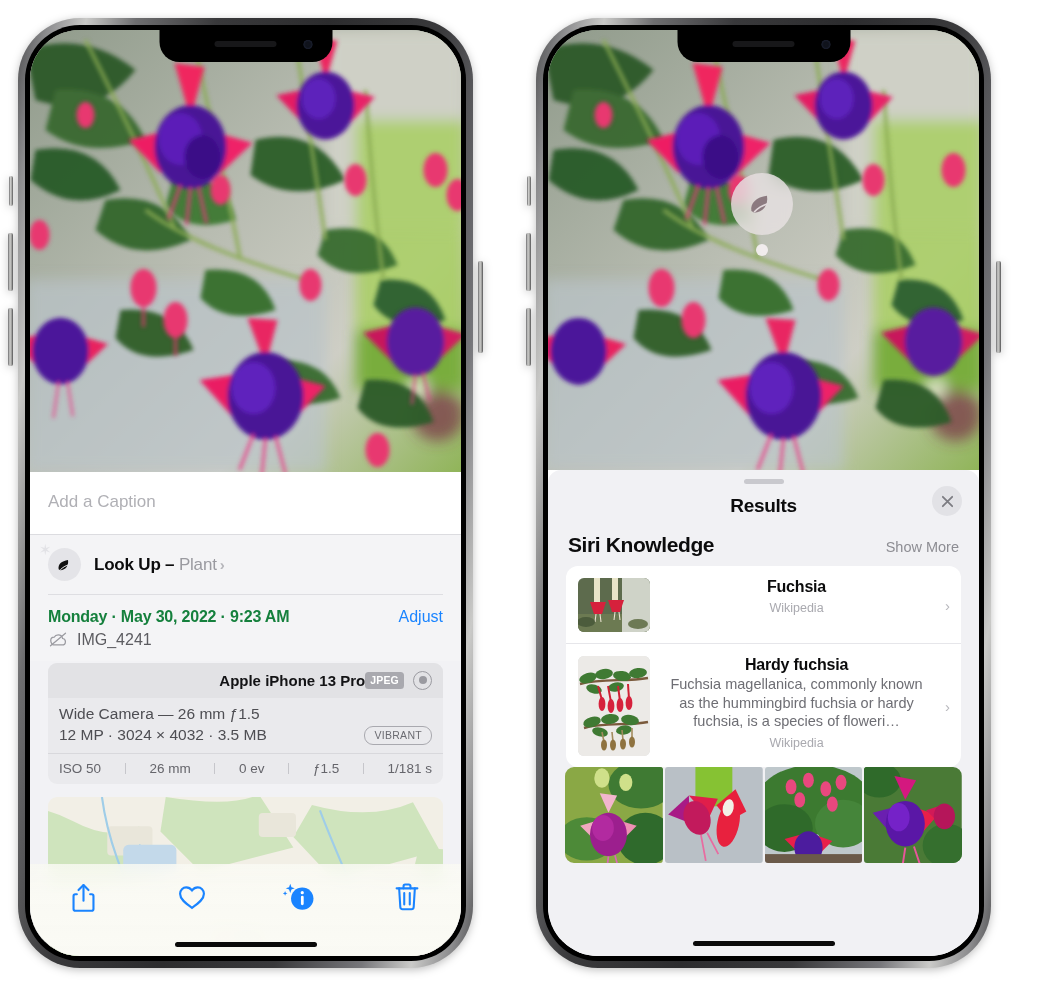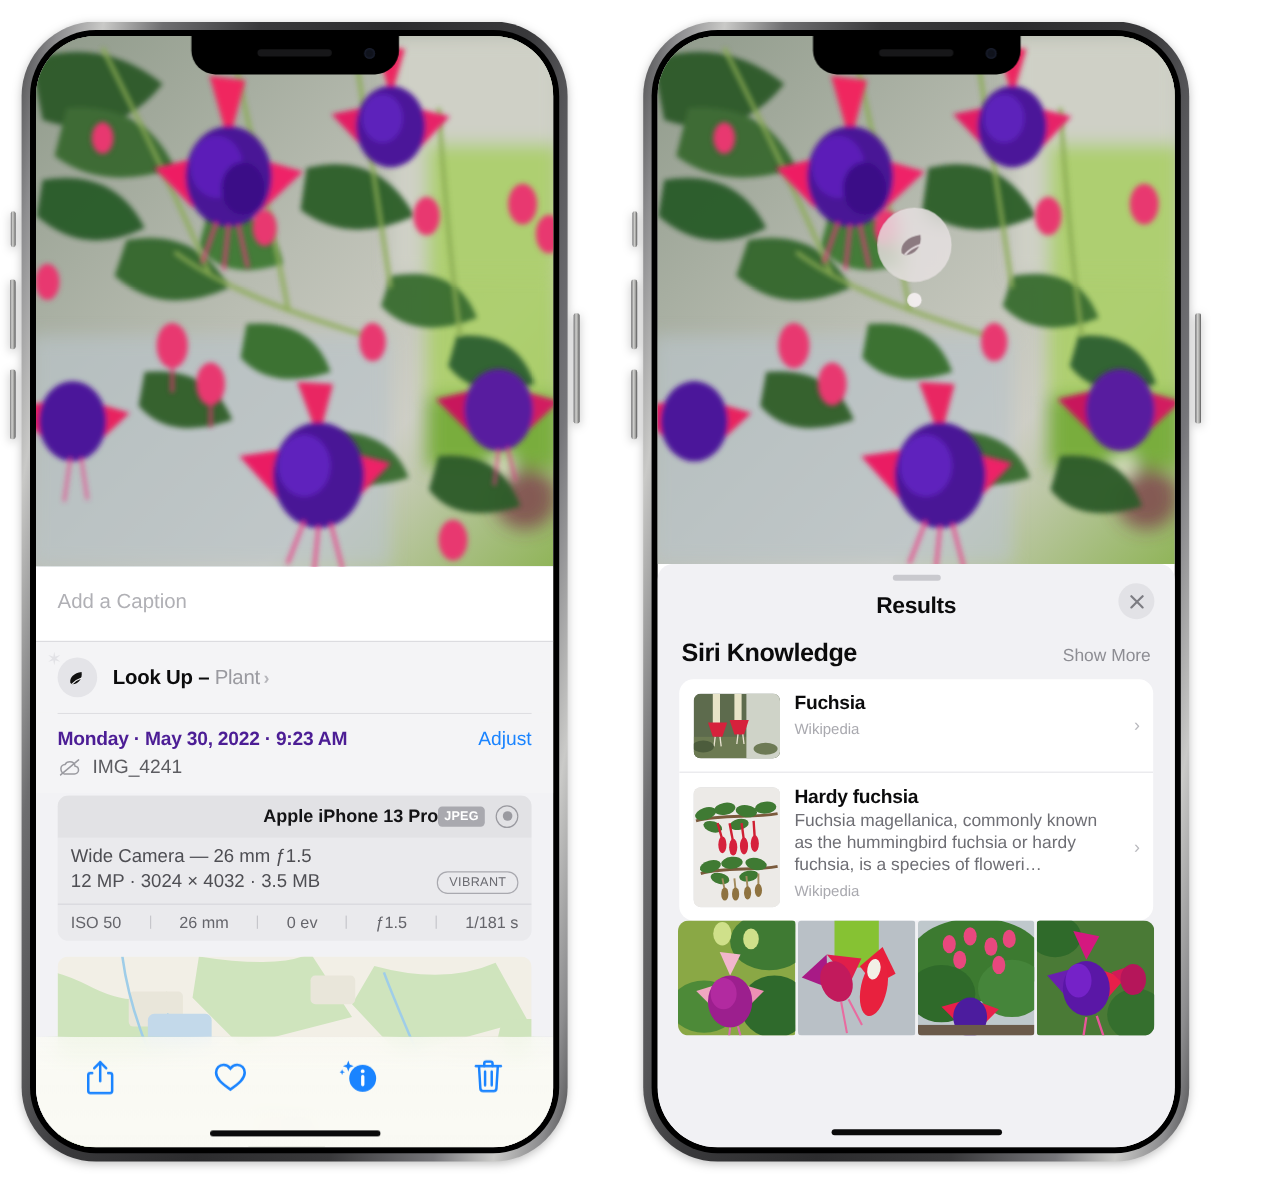--- a/index.html
+++ b/index.html
@@ -112,21 +112,21 @@
   .lookup-text { font-size: 17px; font-weight: 700; color: #0b0b0c; letter-spacing: -.2px; }
   .lookup-text .sub { font-weight: 400; color: #9a9aa0; }
   .lookup-chev { color: #b6b6bb; font-size: 15px; margin-left: 3px; }
 
   .meta-block { background:#f4f4f6; padding: 0 18px; }
   .meta-divider { height:.5px; background:#dedee2; margin: 0 0 0 0; }
   .date-row {
     display: flex; justify-content: space-between; align-items: baseline;
     padding: 13px 0 0;
   }
-  .date-text { font-size: 16px; font-weight: 700; color: #4c1d95; letter-spacing: -.2px; }
+  .date-text { font-size: 16px; font-weight: 700; color: #15803d; letter-spacing: -.2px; }
   .adjust-link { font-size: 16px; color: #1a84ff; }
   .file-row { display: flex; align-items: center; gap: 9px; padding: 5px 0 12px; }
   .file-name { font-size: 16px; color: #5c5c61; }
 
   
   .cam-card {
     margin: 2px 18px 0; border-radius: 9px; overflow: hidden;
     background: #eaeaed;
   }
   .cam-head {
@@ -215,20 +215,21 @@
   }
   .sec-head {
     display: flex; align-items: baseline; justify-content: space-between;
     padding: 0 20px 9px;
   }
   .sec-title { font-size: 21px; font-weight: 700; color: #0b0b0c; letter-spacing: -.4px; }
   .sec-more { font-size: 14.5px; color: #8d8d93; }
   .k-card {
     background: #fff; border-radius: 12px; margin: 0 18px;
     overflow: hidden;
+    text-align: center;
   }
   .k-item { display: flex; align-items: flex-start; padding: 12px 12px 11px; gap: 12px; position: relative; }
   .k-item + .k-item { border-top: .5px solid #e6e6ea; margin-left: 0; }
   .k-thumb { flex: none; border-radius: 6px; overflow: hidden; background:#ddd; }
   .k-thumb svg { display:block; width:100%; height:100%; }
   .k-thumb-a { width: 72px; height: 54px; }
   .k-thumb-b { width: 72px; height: 100px; }
   .k-body { flex: 1; min-width: 0; padding-right: 18px; }
   .k-title { font-size: 16px; font-weight: 700; color: #0b0b0c; letter-spacing: -.2px; }
   .k-desc { font-size: 14.5px; color: #6e6e74; line-height: 1.28; margin-top: 1px; }

